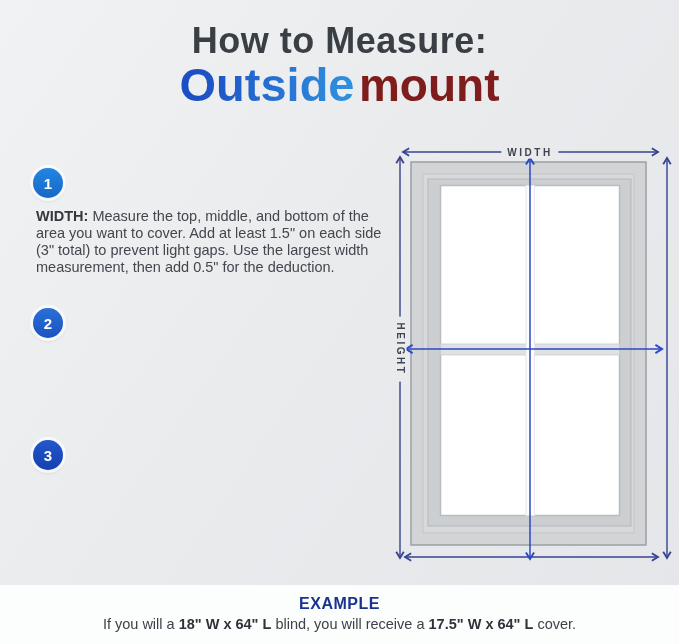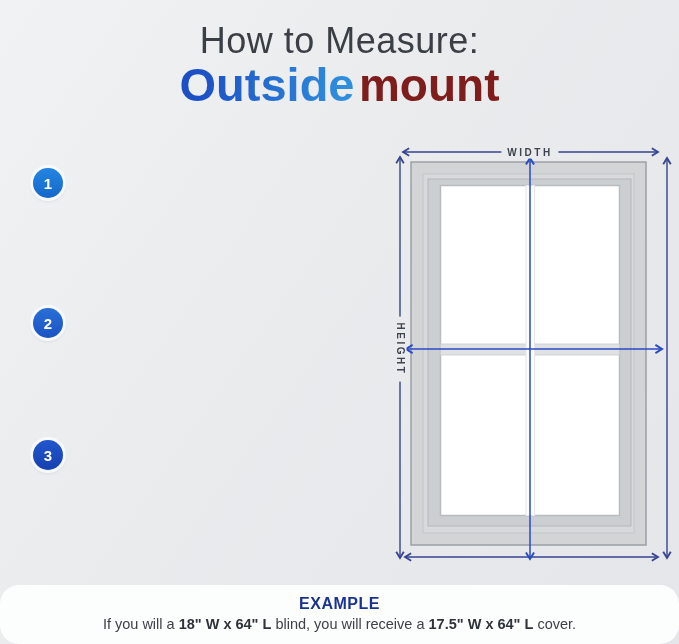--- a/index.html
+++ b/index.html
@@ -3,21 +3,21 @@
 <meta charset="utf-8">
 <style>
   html,body{margin:0;padding:0;}
   body{
     width:679px;height:644px;position:relative;overflow:hidden;
     font-family:"Liberation Sans",sans-serif;
     background:linear-gradient(125deg,#f1f2f3 0%,#eaebed 45%,#e5e6e9 100%);
   }
   
   .title-block{position:absolute;top:22px;left:0;width:100%;text-align:center;}
-  .title-line1{font-size:36px;font-weight:400;color:#3a3f46;letter-spacing:.5px;line-height:1.05;}
+  .title-line1{font-size:36px;font-weight:700;color:#3a3f46;letter-spacing:.5px;line-height:1.05;}
   .title-line2{margin-top:1px;line-height:1.0;}
   .title-highlight{
     font-size:47px;font-weight:800;letter-spacing:0;
     background:linear-gradient(90deg,#1d4fc4 10%,#2f8fdd 95%);
     -webkit-background-clip:text;background-clip:text;color:transparent;text-decoration:underline;
   }
   .title-suffix{font-size:46px;font-weight:700;color:#7f1d1d;}
   
   .step{position:absolute;left:30px;width:352px;}
   .step-1{top:168px;}
@@ -34,36 +34,37 @@
   
   .diagram{position:absolute;left:385px;top:130px;width:290px;height:435px;}
   .diagram svg{position:absolute;left:0;top:0;}
   .measure-label{
     position:absolute;background:#e9eaec;color:#3e4450;
     font-size:10px;font-weight:700;letter-spacing:2.5px;
   }
   .label-width{left:137px;top:14px;transform:translate(-50%,-50%);padding:1px 6px;}
   .label-height{left:7px;top:211px;transform:translate(-50%,-50%);writing-mode:vertical-rl;padding:6px 1px;}
   
-  .example-footer{position:absolute;left:0;top:585px;width:100%;height:59px;background:#fcfdfd;text-align:center;border-radius:19px;}
+  .example-footer{position:absolute;left:0;top:585px;width:100%;height:59px;background:#fcfdfd;text-align:center;}
   .ex-heading{margin-top:10px;font-size:16px;font-weight:700;color:#1b3390;letter-spacing:.5px;}
   .ex-line{margin:3px 0 0;font-size:14.5px;color:#3d4249;}
   .ex-line strong{color:#2e333a;font-weight:700;}
 </style>
 </head>
 <body>
 
 <header class="title-block">
   <div class="title-line1">How to Measure:</div>
   <div class="title-line2"><span class="title-highlight">Outside</span>
     <span class="title-suffix">mount</span></div>
 </header>
 
 <section class="step step-1">
   <div class="badge" style="background: linear-gradient(rgb(34, 133, 226), rgb(22, 104, 200));">1</div>
+  <p class="step-text"><strong>WIDTH:</strong> <span>Measure the top, middle, and bottom of the area you want to cover. Add at least 1.5" on each side (3" total) to prevent light gaps. Use the largest width measurement, then add 0.5" for the deduction.</span></p>
 </section>
 
 <section class="step step-2">
   <div class="badge" style="background: linear-gradient(rgb(42, 111, 216), rgb(26, 83, 194));">2</div>
 </section>
 
 <section class="step step-3">
   <div class="badge" style="background: linear-gradient(rgb(34, 87, 204), rgb(21, 64, 176));">3</div>
 </section>
 

